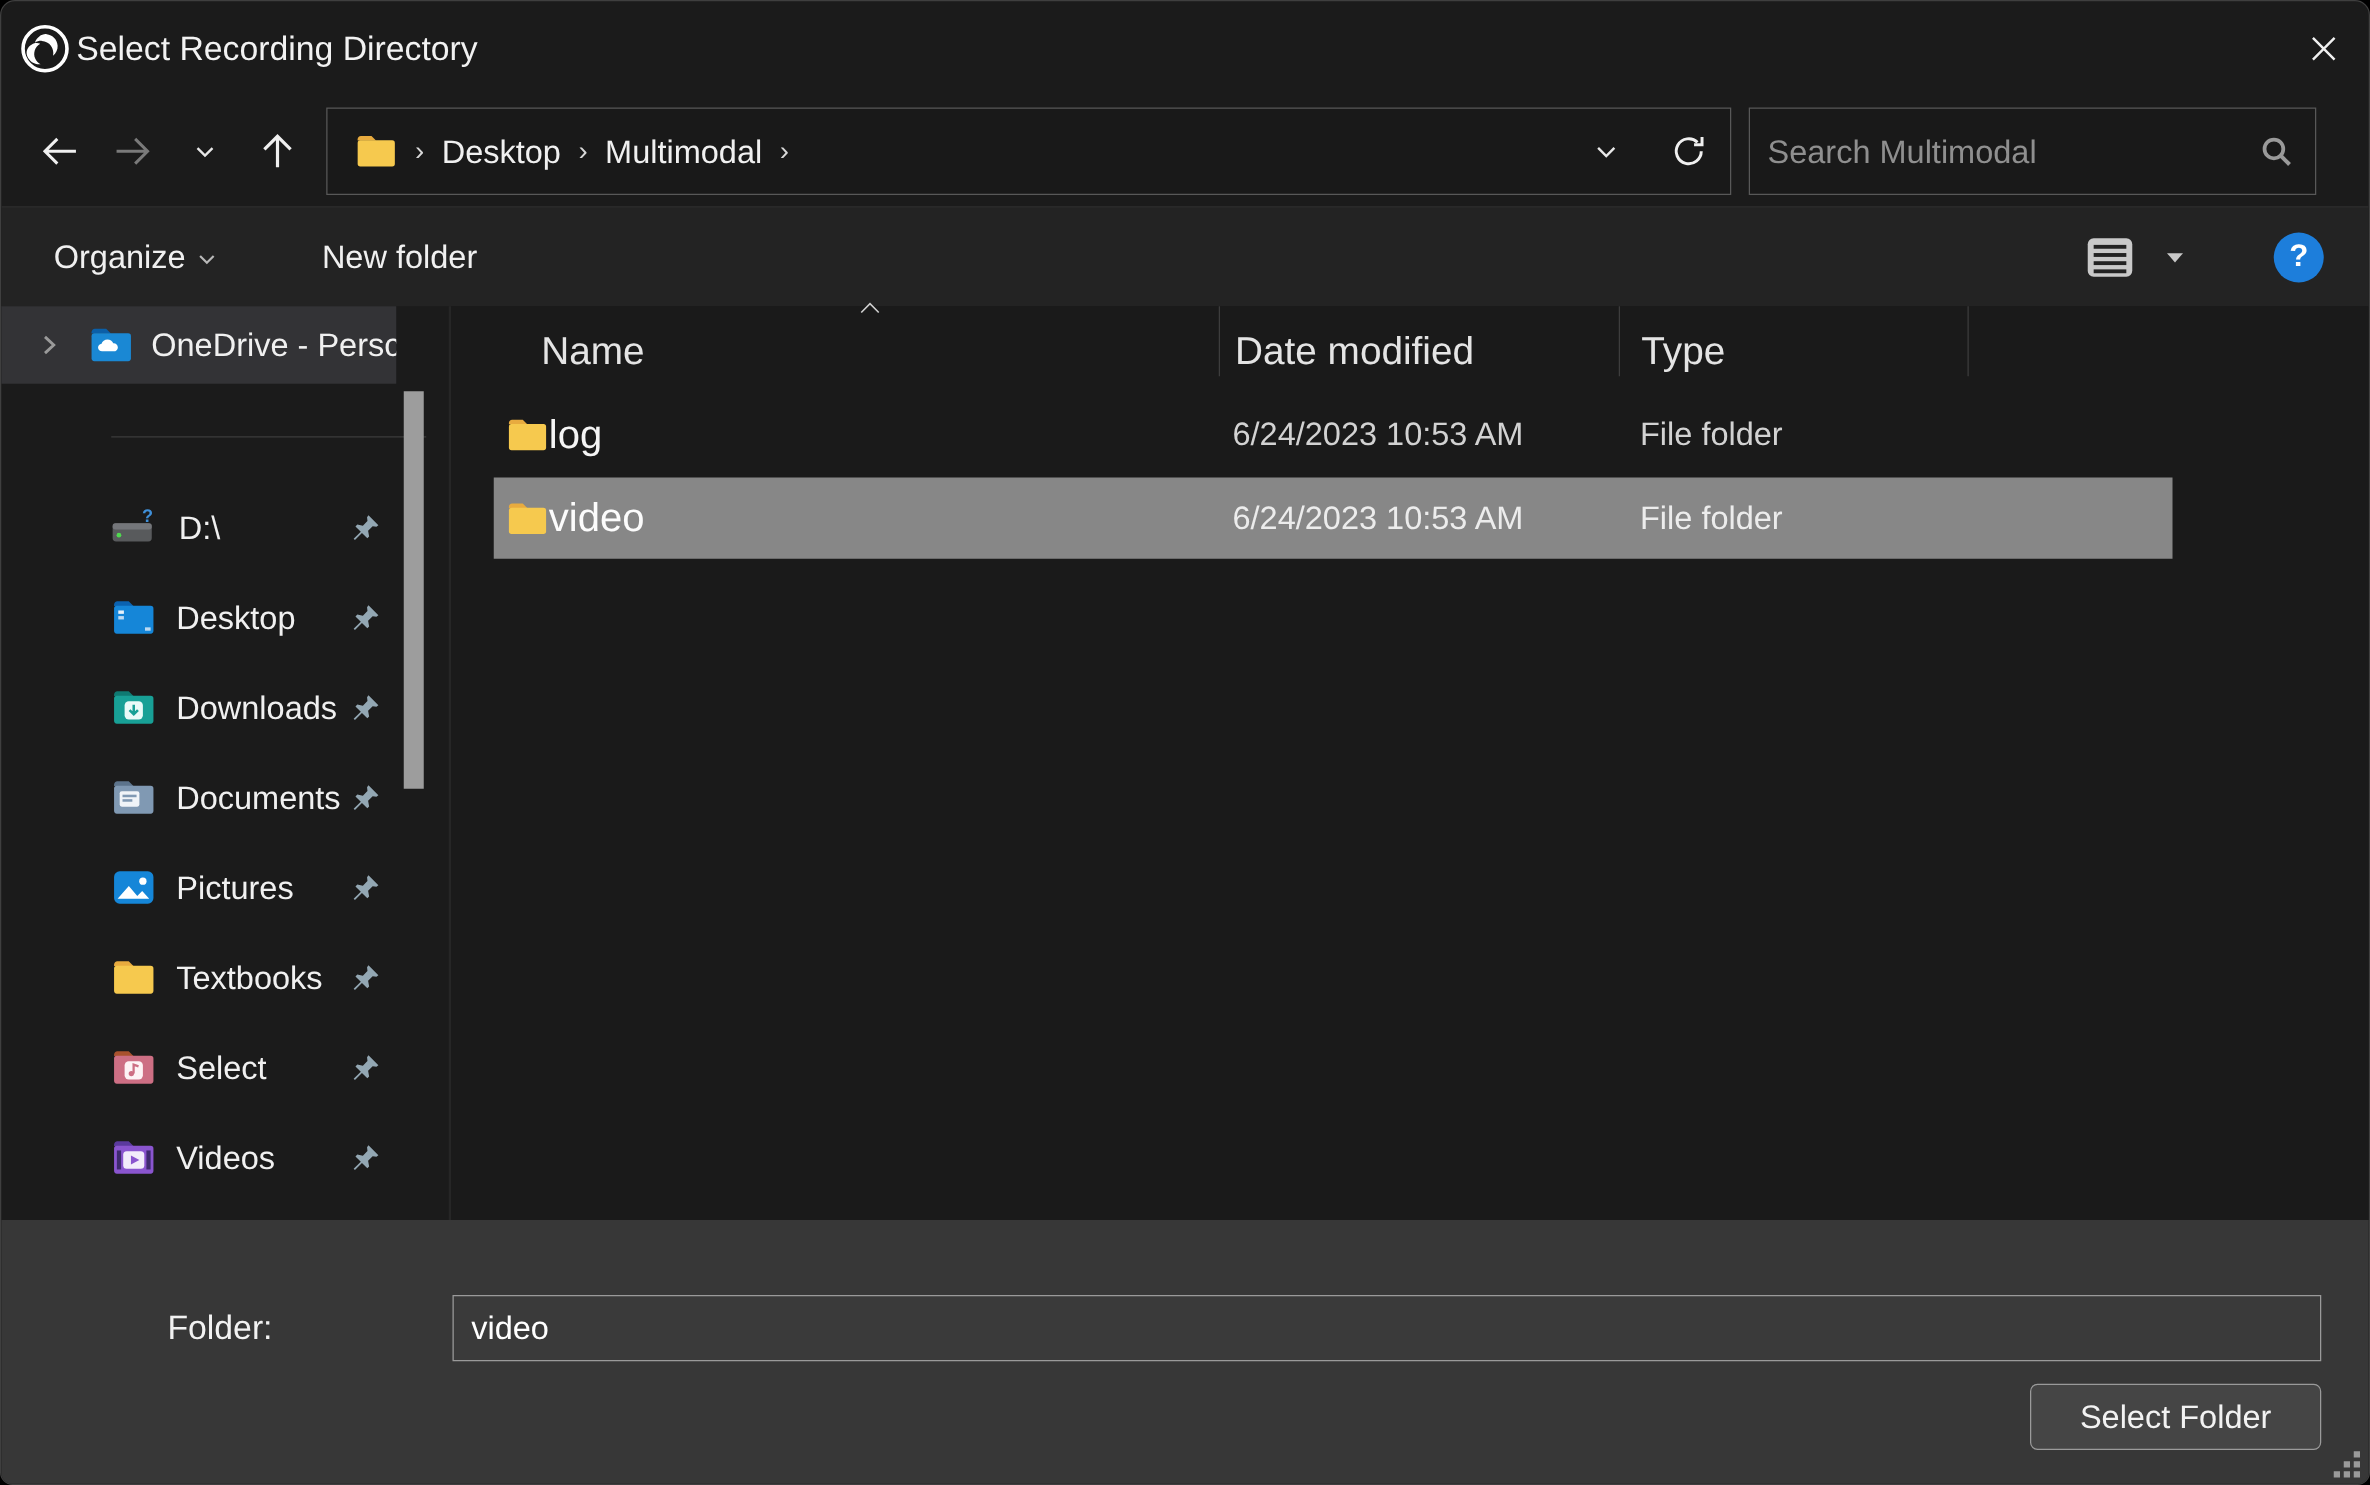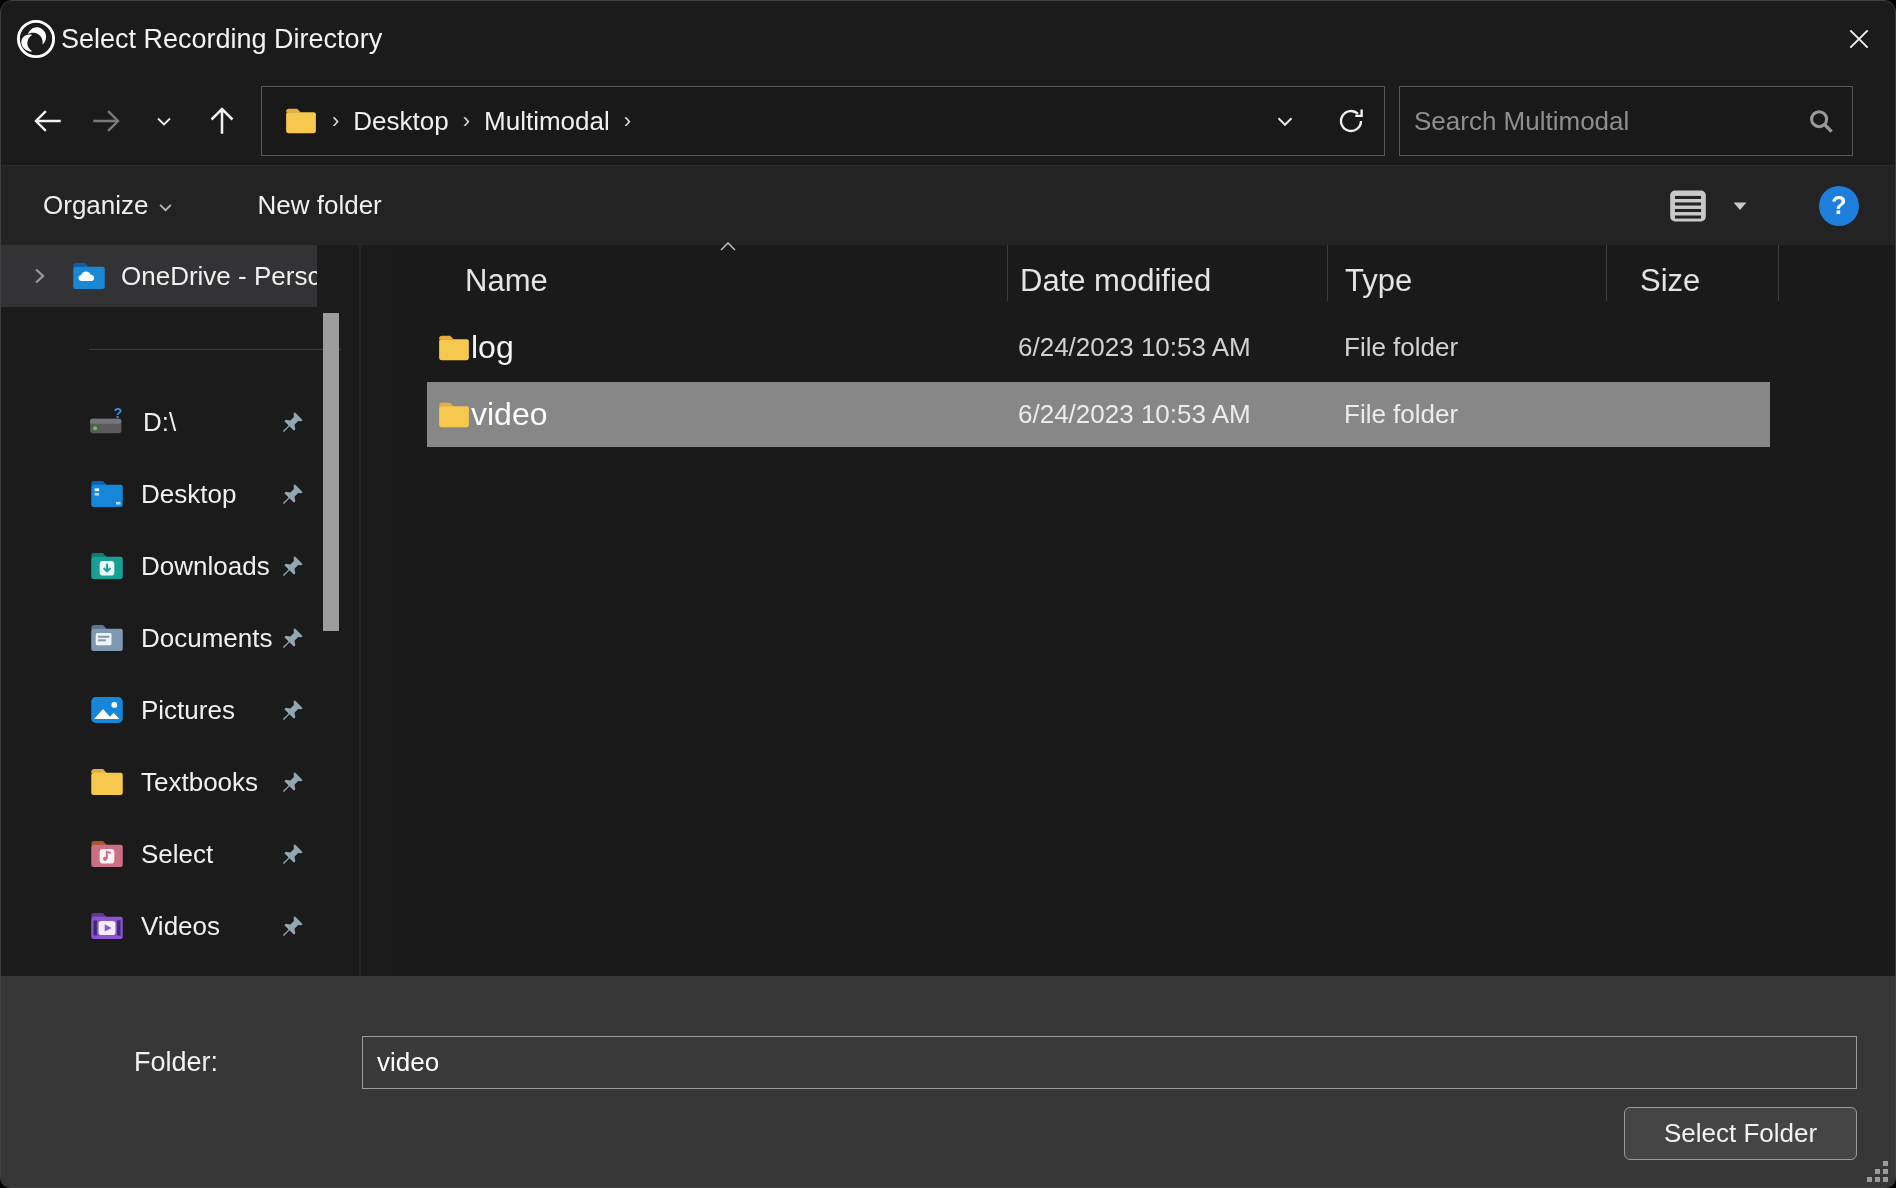--- a/index.html
+++ b/index.html
@@ -34,21 +34,21 @@
   }
   .searchbar input::placeholder{color:#8f8f8f;}
   
   .toolbar{height:80px;background:#232323;border-top:1px solid #2c2c2c;display:flex;align-items:center;padding:0 36px 0 42px;flex:none;}
   .tool-item{font-size:26px;color:#f0f0f0;display:flex;align-items:center;justify-content:flex-end;}
   .tool-caret{margin-left:10px;margin-top:4px;}
   .tb-right{margin-left:auto;display:flex;align-items:center;gap:26px;}
   .help-circle{width:40px;height:40px;border-radius:50%;background:#1d7edb;color:#fff;
     display:flex;align-items:center;justify-content:center;font-size:25px;font-weight:bold;margin-left:46px;}
   
-  .content{height:731px;display:flex;flex:none;gap:32px;}
+  .content{height:731px;display:flex;flex:none;}
   .sidebar{width:360px;position:relative;flex:none;border-right:2px solid #262626;}
   .sb-onedrive{height:62px;background:#333336;display:flex;align-items:center;padding-left:26px;overflow:hidden;width:316px;}
   .sb-onedrive .lbl{font-size:26px;white-space:nowrap;margin-left:14px;}
   .sb-divider{border:none;border-top:1px solid #3d3d3d;margin:42px 18px 0 88px;}
   .sb-items{margin-top:36px;}
   .sb-item{height:72px;display:flex;align-items:center;padding:0 54px 0 88px;}
   .sb-item .lbl{font-size:26px;margin-left:16px;white-space:nowrap;}
   .pin{margin-left:auto;flex:none;}
   .sb-scroll{position:absolute;top:62px;bottom:0;width:16px;left:322px;}
   .sb-thumb{position:absolute;top:6px;left:0;width:16px;height:318px;background:#9d9d9d;}
@@ -375,21 +375,20 @@
     <div class="filepane">
       <div class="fl-header">
         <span class="sort-caret">
           <svg viewBox="0 0 18 10" width="18" height="10">
               <path d="M2 9l7-7 7 7" stroke="#cfcfcf" stroke-width="1.3" fill="none"></path>
             </svg>
         </span>
         <div class="hc hc-name">Name</div>
         <div class="hc hc-date">Date modified</div>
         <div class="hc hc-type">Type</div>
-        <div class="hc hc-size">Size</div>
       </div>
 
       <div class="fl-rows">
         <div class="frow">
           <span class="icon-cell">
             <svg viewBox="0 0 32 26" width="34" height="28">
               <path d="M2 4c0-1.4 1-2.5 2.4-2.5h8l3.4 3.4H2z" fill="#e8ab3f"></path>
               <rect x="2" y="4.7" width="28" height="19.8" rx="2" fill="#f6c94e"></rect>
             </svg>
           </span>

